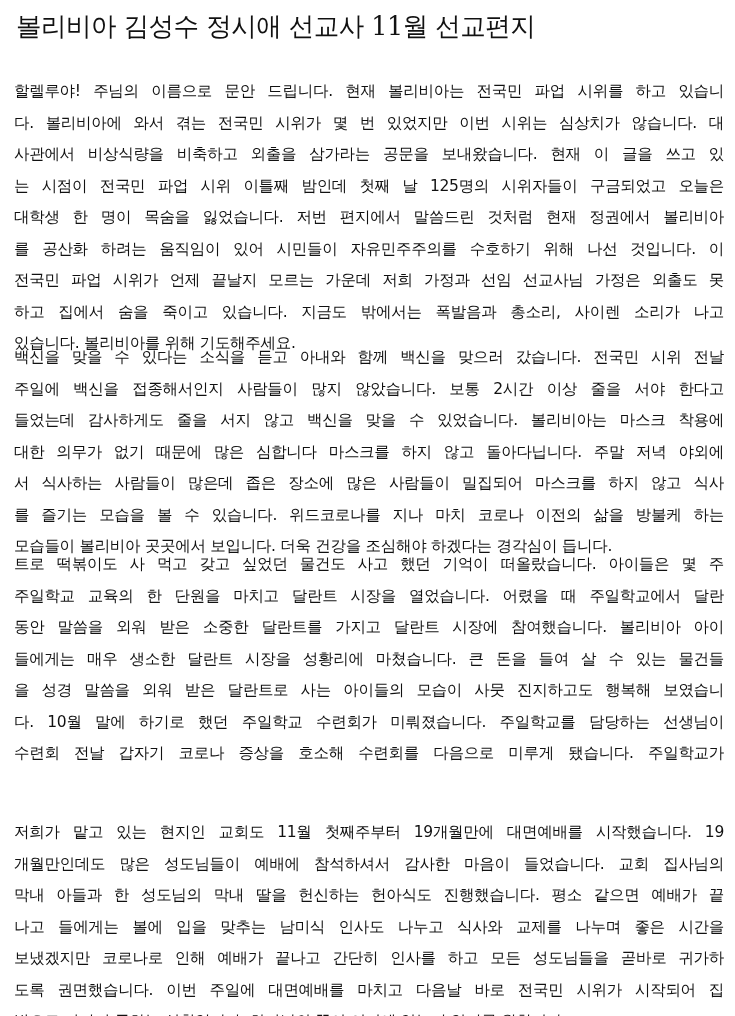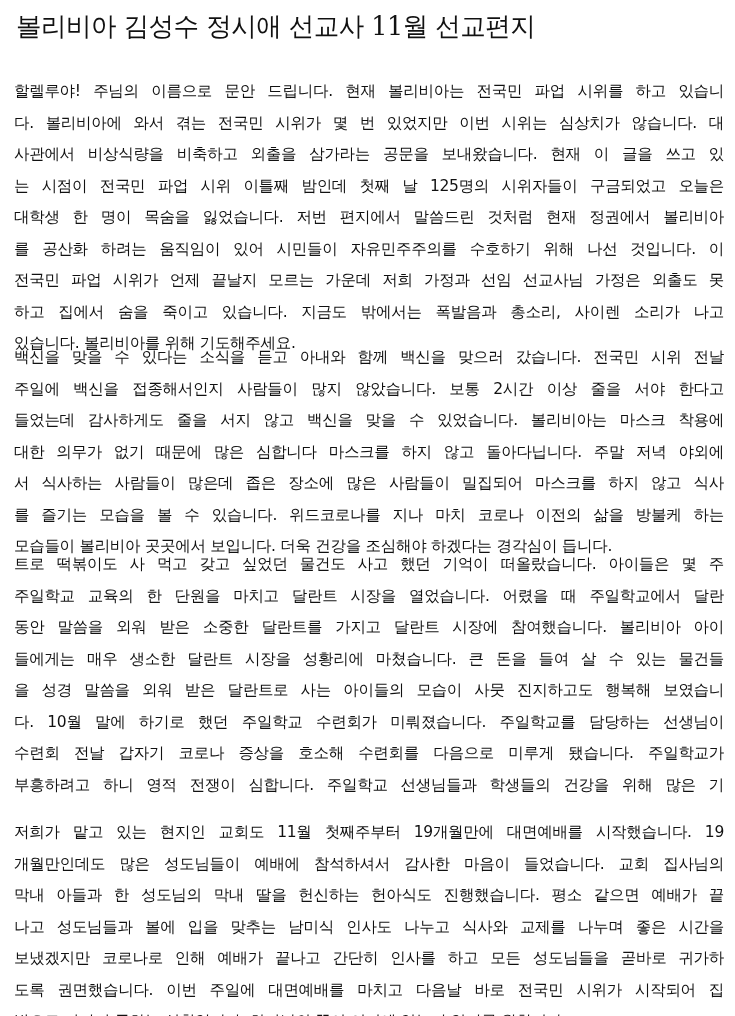--- a/index.html
+++ b/index.html
@@ -58,25 +58,24 @@
   </div>
 
   <div class="para" id="p3">
     <span class="line">트로 떡볶이도 사 먹고 갖고 싶었던 물건도 사고 했던 기억이 떠올랐습니다. 아이들은 몇 주</span>
     <span class="line">주일학교 교육의 한 단원을 마치고 달란트 시장을 열었습니다. 어렸을 때 주일학교에서 달란</span>
     <span class="line">동안 말씀을 외워 받은 소중한 달란트를 가지고 달란트 시장에 참여했습니다. 볼리비아 아이</span>
     <span class="line">들에게는 매우 생소한 달란트 시장을 성황리에 마쳤습니다. 큰 돈을 들여 살 수 있는 물건들</span>
     <span class="line">을 성경 말씀을 외워 받은 달란트로 사는 아이들의 모습이 사뭇 진지하고도 행복해 보였습니</span>
     <span class="line">다. 10월 말에 하기로 했던 주일학교 수련회가 미뤄졌습니다. 주일학교를 담당하는 선생님이</span>
     <span class="line">수련회 전날 갑자기 코로나 증상을 호소해 수련회를 다음으로 미루게 됐습니다. 주일학교가</span>
-    <span class="line">부흥하려고 하니 영적 전쟁이 심합니다. 주일학교 선생님들과 학생들의 건강을 위해 많은 기</span>
   </div>
 
   <div class="para" id="p4">
     <span class="line">저희가 맡고 있는 현지인 교회도 11월 첫째주부터 19개월만에 대면예배를 시작했습니다. 19</span>
     <span class="line">개월만인데도 많은 성도님들이 예배에 참석하셔서 감사한 마음이 들었습니다. 교회 집사님의</span>
     <span class="line">막내 아들과 한 성도님의 막내 딸을 헌신하는 헌아식도 진행했습니다. 평소 같으면 예배가 끝</span>
-    <span class="line">나고 성도님들과 볼에 입을 맞추는 남미식 인사도 나누고 식사와 교제를 나누며 좋은 시간을</span>
+    <span class="line">나고 들에게는 볼에 입을 맞추는 남미식 인사도 나누고 식사와 교제를 나누며 좋은 시간을</span>
     <span class="line">보냈겠지만 코로나로 인해 예배가 끝나고 간단히 인사를 하고 모든 성도님들을 곧바로 귀가하</span>
     <span class="line">도록 권면했습니다. 이번 주일에 대면예배를 마치고 다음날 바로 전국민 시위가 시작되어 집</span>
     <span class="line last">밖으로 나가지 못하는 상황입니다. 하나님의 뜻이 어디에 있는지 알기를 원합니다.</span>
   </div>
 </div>
 
 </body></html>

